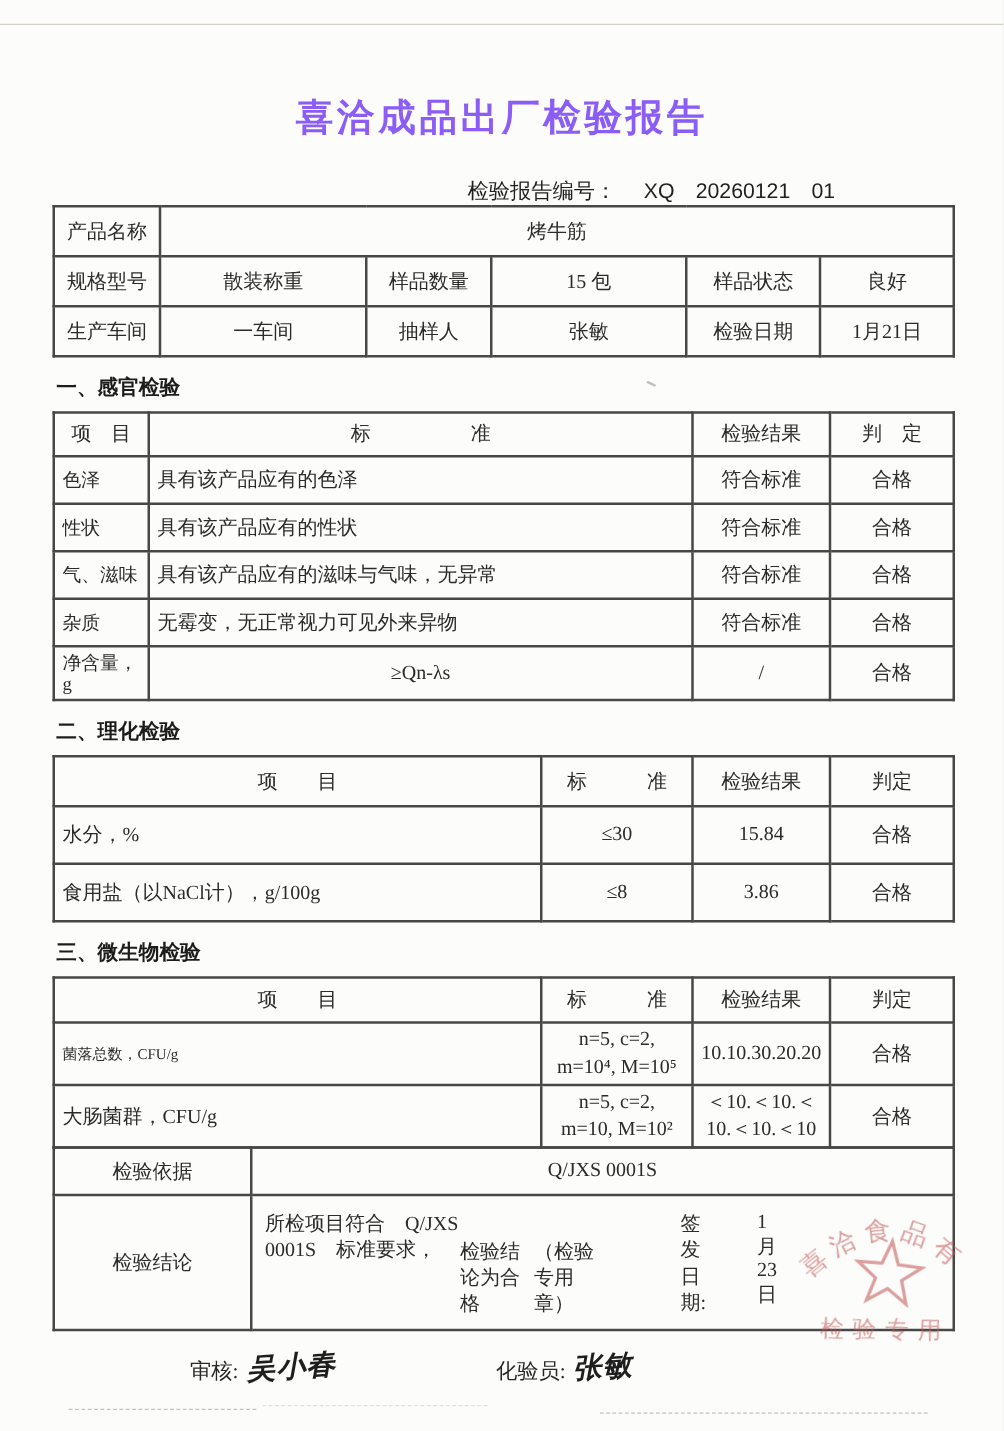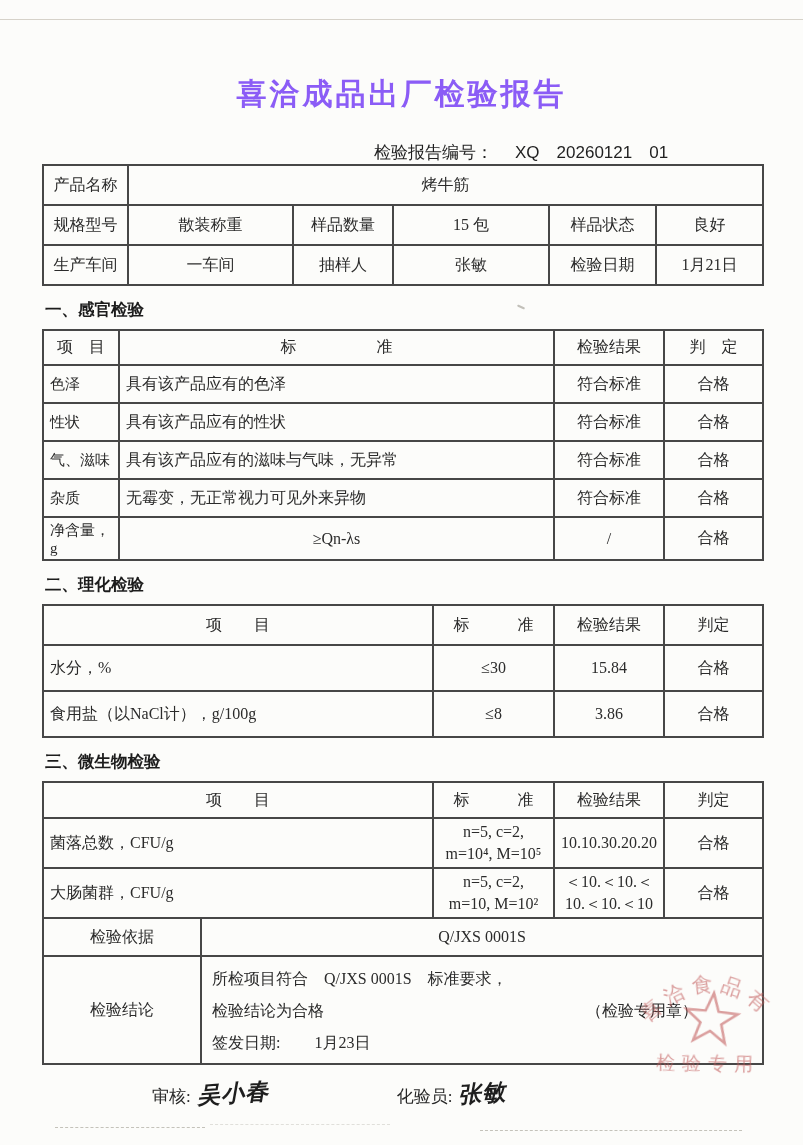--- a/index.html
+++ b/index.html
@@ -43,25 +43,25 @@
   .s2 td.hd { height:38px; }
   .s2 td { height:44px; }
   .s4 td.hd { height:34px; }
   .s4 td { height:48px; font-size:15.5px; }
   .tl { text-align:left !important; padding-left:6px !important; }
   .small { font-size:15px !important; }
   .twoline span { display:block; line-height:1.35; }
   .ft td.hd-basis { height:36px; }
   .ft td.concl-td { height:106px; padding:0; vertical-align:top; }
   .concl-box {
-    display:flex; flex-direction:column; justify-content:space-between;
+    display:flex; flex-direction:row; justify-content:space-between;
     box-sizing:border-box; height:106px; padding:12px 6px 9px 10px;
     text-align:left; font-size:16px;
   }
-  .concl-line2 { display:flex; justify-content:space-between; padding-right:58px; }
+  .concl-line2 { display:flex; justify-content:space-between; padding-right:58px;align-items:flex-end; }
   .concl-line3 { display:flex; justify-content:flex-start; gap:34px; padding-right:128px; }
   .signs {
     margin:20px 0 0 152px; display:flex; align-items:flex-start;
     font-size:17px; color:#272727;
   }
   .sig-block { display:flex; align-items:flex-start; }
   .sig-block.second { margin-left:128px; }
   .sig-name {
     font-family:"DejaVu Sans",sans-serif; font-style:italic; font-weight:600;
     font-size:23px; color:#1e1e1e; margin:-7px 0 0 6px;
@@ -216,21 +216,21 @@
         <col style="width:99px">
       </colgroup>
     <tbody>
         <tr>
       <td class="hd" style="font-size:16px">项　　目</td>
       <td class="hd" style="font-size:16px">标　　　准</td>
       <td class="hd" style="font-size:16px">检验结果</td>
       <td class="hd" style="font-size:16px">判定</td>
     </tr>
     <tr>
-      <td class="tl" style="font-size:16px">菌落总数，CFU/g</td>
+      <td class="tl" style="font-size:12px">菌落总数，CFU/g</td>
       <td class="twoline">
         <span>n=5, c=2,</span>
         <span>m=10⁴, M=10⁵</span>
       </td>
       <td style="padding:0 1px">10.10.30.20.20</td>
       <td style="font-size:16px">合格</td>
     </tr>
     <tr>
       <td class="tl" style="font-size:16px">大肠菌群，CFU/g</td>
       <td class="twoline">

